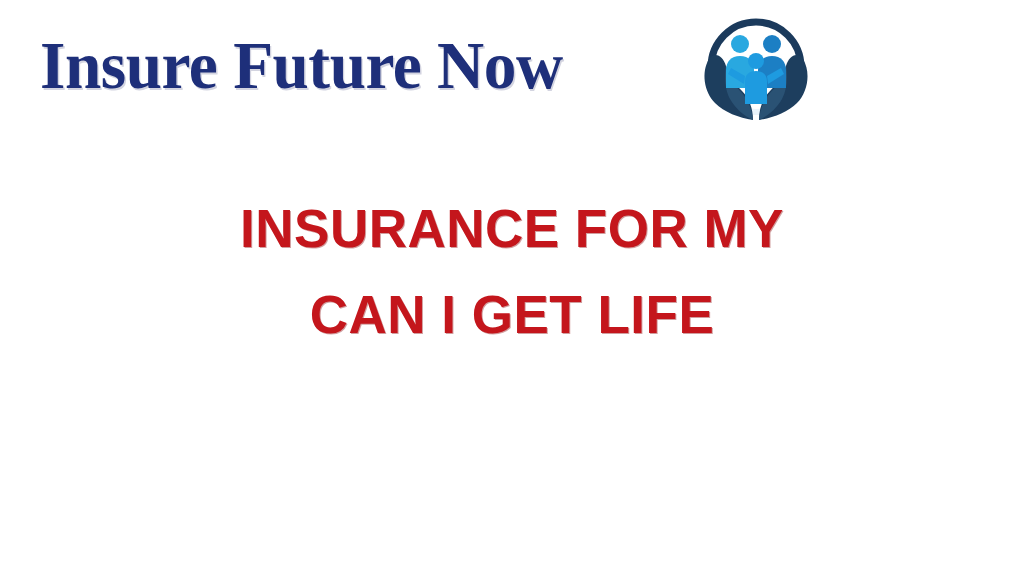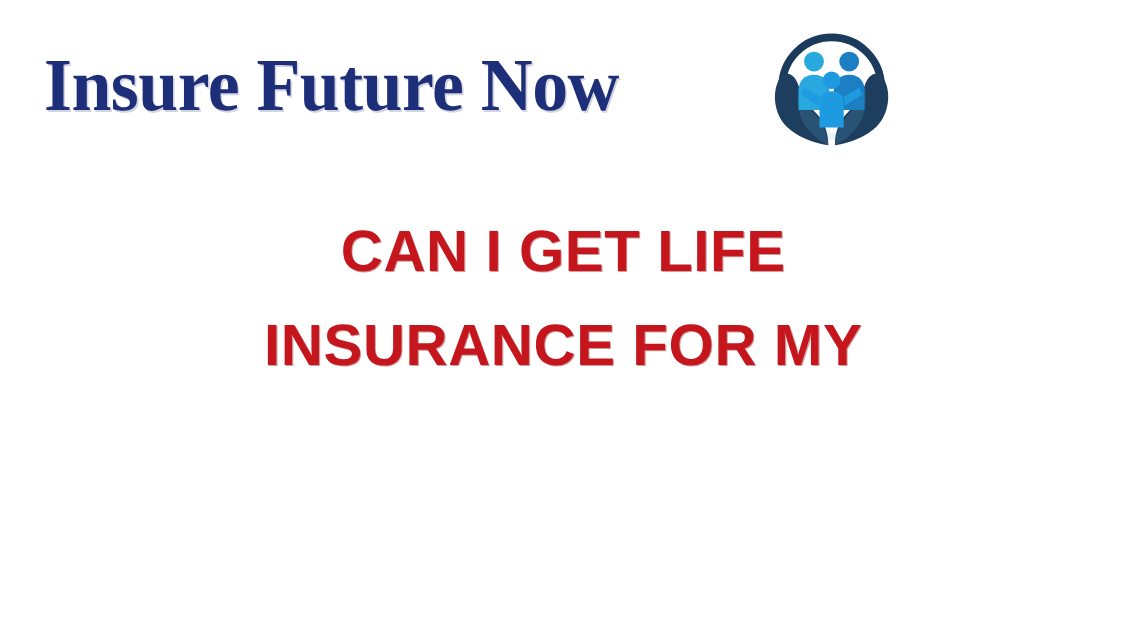--- a/index.html
+++ b/index.html
@@ -21,21 +21,21 @@
     position: relative;
     width: 1024px;
     height: 576px;
     background: #ffffff;
     overflow: hidden;
   }
 
   
   .brand-header {
     position: absolute;
-    top: 12px;
+    top: 0;
     left: 0;
     width: 831px;
     height: 130px;
   }
 
   .brand-wordmark {
     position: absolute;
     left: 40px;
     top: 28px;
     font-family: "Liberation Serif", "DejaVu Serif", serif;
@@ -123,17 +123,17 @@
         <circle cx="61" cy="57" r="8" fill="#1E9BE0"></circle>
         <path d="M61 67 C54 67 50 71 50 77 L50 100 L72 100 L72 77
                  C72 71 68 67 61 67 Z" fill="#1E9BE0"></path>
         <path d="M50 72 L36 64 L33 70 L49 80 Z" fill="#1E9BE0"></path>
         <path d="M72 72 L86 64 L89 70 L73 80 Z" fill="#1E9BE0"></path>
       </svg>
     </div>
   </div>
 
   <div class="headline-block">
+    <span class="headline-line">INSURANCE FOR MY</span>
     <span class="headline-line">CAN I GET LIFE</span>
-    <span class="headline-line">INSURANCE FOR MY</span>
   </div>
 
 </div>
 
 </body></html>

